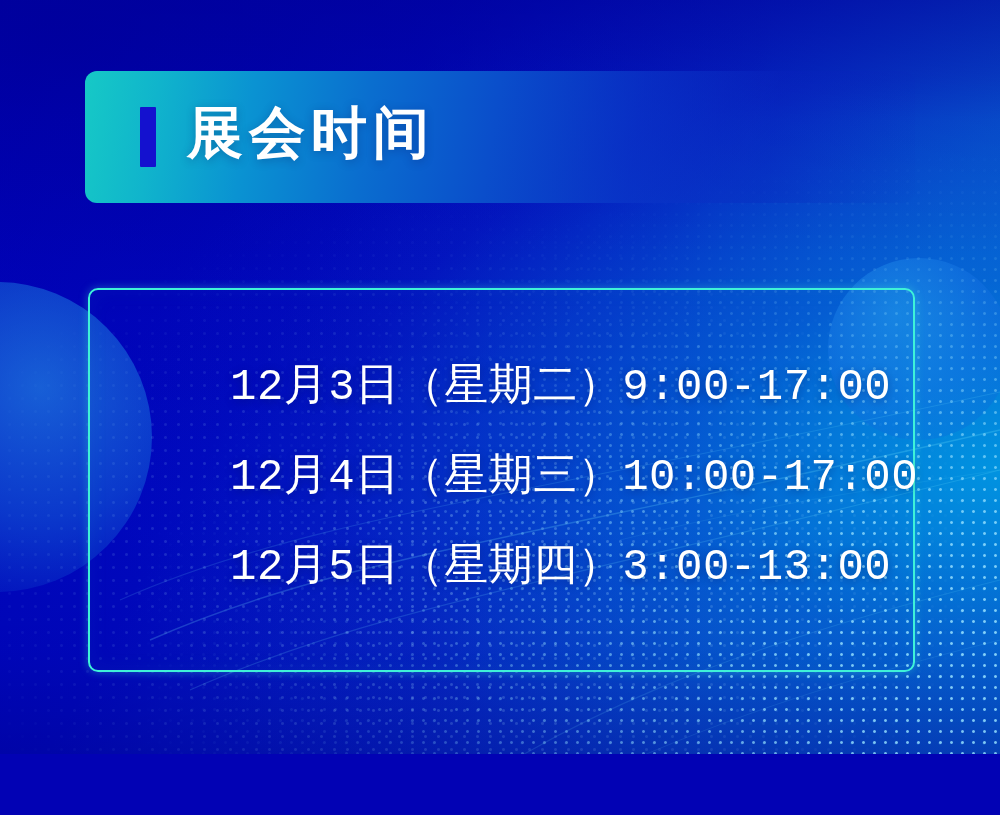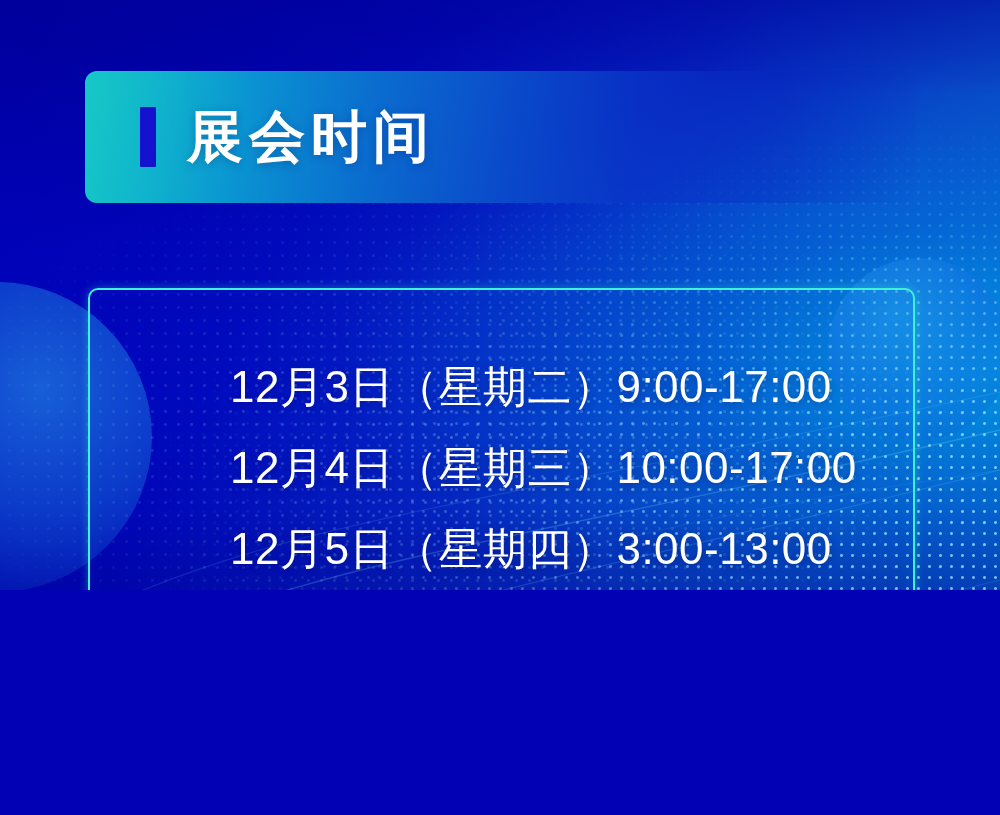--- a/index.html
+++ b/index.html
@@ -8,23 +8,24 @@
     padding: 0;
     background: #0202b4;
   }
   body {
     font-family: "Liberation Sans", "DejaVu Sans", sans-serif;
   }
 
   .stage {
     position: relative;
     width: 1000px;
-    height: 590px;
+    height: 754px;
     overflow: hidden;
     background: #7f1d1d;
+    font-family: Liberation Mono, monospace;
   }
 
   
   .bg-base {
     position: absolute;
     inset: 0;
     background:
       radial-gradient(120% 95% at 100% 62%, rgba(0,150,225,0.95) 0%, rgba(0,110,215,0.55) 26%, rgba(7,50,200,0.15) 55%, rgba(4,10,180,0) 74%),
       radial-gradient(90% 70% at 6% 4%, rgba(0,0,160,0.85) 0%, rgba(2,2,175,0.25) 55%, rgba(0,0,180,0) 80%),
       linear-gradient(118deg, #0000b9 0%, #0008bd 32%, #0526c4 56%, #0a54cf 76%, #0b71d6 100%);
@@ -154,21 +155,21 @@
     box-sizing: border-box;
     box-shadow: 0 0 10px rgba(62,242,216,0.35), inset 0 0 22px rgba(62,242,216,0.05);
   }
 
   .schedule {
     position: absolute;
     left: 140px;
     top: 58px;
     display: flex;
     flex-direction: column;
-    gap: 3px;
+    gap: 12px;
   }
   .schedule-row {
     color: #ffffff;
     font-size: 44px;
     font-weight: 500;
     line-height: 78px;
     white-space: nowrap;
     letter-spacing: 0.5px;
     text-shadow: 0 2px 8px rgba(0,15,80,0.35);
   }

